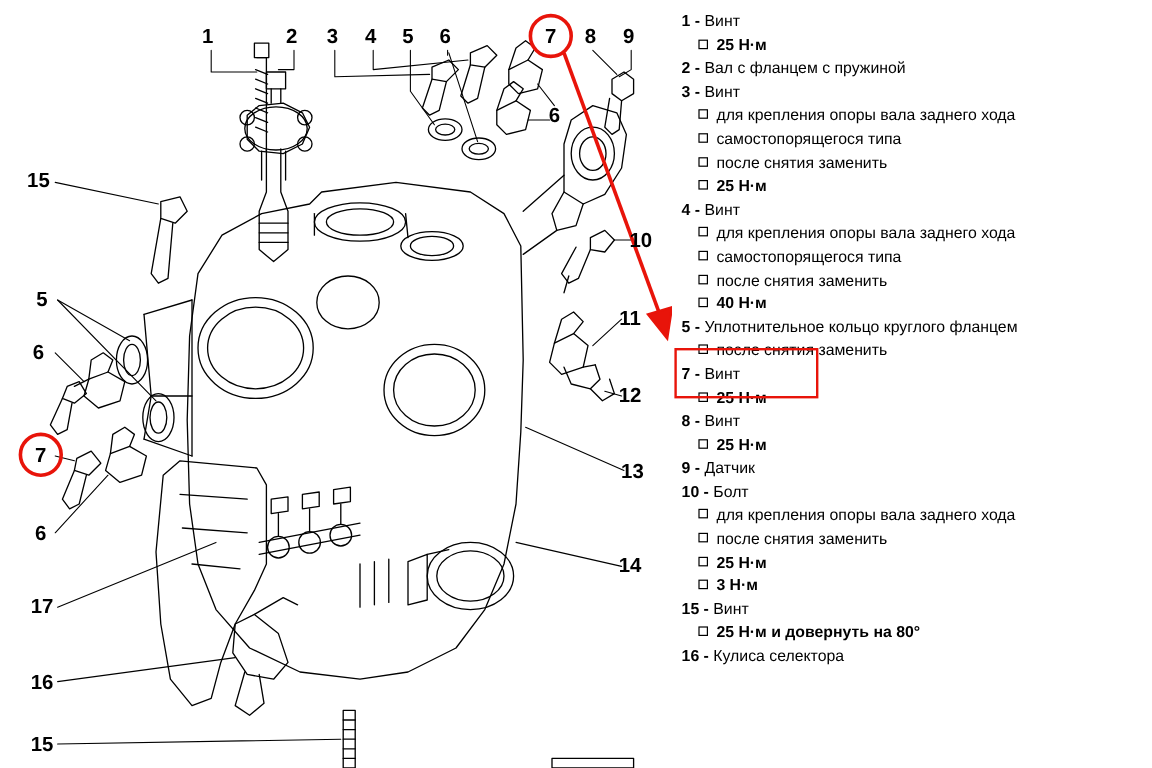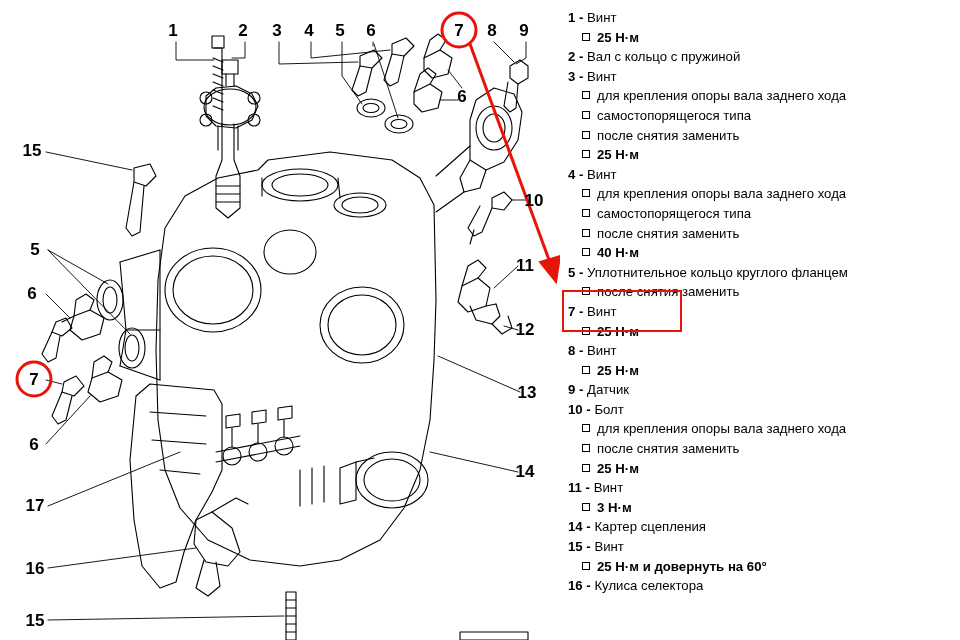--- a/index.html
+++ b/index.html
@@ -292,21 +292,21 @@
           <text x="35" y="574">16</text>
           <text x="35" y="626">15</text>
         </g>
     </svg>
   </div>
 
   <div id="legend-pane">
     <ul class="legend-list" id="legend-list">
         <li class="legend-row main"><span class="num">1</span><span class="dash"> - </span><span class="plain">Винт</span></li>
         <li class="legend-row sub"><span class="box"></span><span class="torque">25 Н·м</span></li>
-        <li class="legend-row main"><span class="num">2</span><span class="dash"> - </span><span class="plain">Вал с кольцо с пружиной</span></li>
+        <li class="legend-row main"><span class="num">2</span><span class="dash"> - </span><span class="plain">Вал с фланцем с пружиной</span></li>
         <li class="legend-row main"><span class="num">3</span><span class="dash"> - </span><span class="plain">Винт</span></li>
         <li class="legend-row sub"><span class="box"></span><span class="plain">для крепления опоры вала заднего хода</span></li>
         <li class="legend-row sub"><span class="box"></span><span class="plain">самостопорящегося типа</span></li>
         <li class="legend-row sub"><span class="box"></span><span class="plain">после снятия заменить</span></li>
         <li class="legend-row sub"><span class="box"></span><span class="torque">25 Н·м</span></li>
         <li class="legend-row main"><span class="num">4</span><span class="dash"> - </span><span class="plain">Винт</span></li>
         <li class="legend-row sub"><span class="box"></span><span class="plain">для крепления опоры вала заднего хода</span></li>
         <li class="legend-row sub"><span class="box"></span><span class="plain">самостопорящегося типа</span></li>
         <li class="legend-row sub"><span class="box"></span><span class="plain">после снятия заменить</span></li>
         <li class="legend-row sub"><span class="box"></span><span class="torque">40 Н·м</span></li>
@@ -314,23 +314,21 @@
         <li class="legend-row sub"><span class="box"></span><span class="plain">после снятия заменить</span></li>
         <li class="legend-row main"><span class="num">7</span><span class="dash"> - </span><span class="plain">Винт</span></li>
         <li class="legend-row sub"><span class="box"></span><span class="torque">25 Н·м</span></li>
         <li class="legend-row main"><span class="num">8</span><span class="dash"> - </span><span class="plain">Винт</span></li>
         <li class="legend-row sub"><span class="box"></span><span class="torque">25 Н·м</span></li>
         <li class="legend-row main"><span class="num">9</span><span class="dash"> - </span><span class="plain">Датчик</span></li>
         <li class="legend-row main"><span class="num">10</span><span class="dash"> - </span><span class="plain">Болт</span></li>
         <li class="legend-row sub"><span class="box"></span><span class="plain">для крепления опоры вала заднего хода</span></li>
         <li class="legend-row sub"><span class="box"></span><span class="plain">после снятия заменить</span></li>
         <li class="legend-row sub"><span class="box"></span><span class="torque">25 Н·м</span></li>
-        <li class="legend-row main"><span class="num">11</span><span class="dash"> - </span><span class="plain">Винт</span></li>
         <li class="legend-row sub"><span class="box"></span><span class="torque">3 Н·м</span></li>
-        <li class="legend-row main"><span class="num">14</span><span class="dash"> - </span><span class="plain">Картер сцепления</span></li>
         <li class="legend-row main"><span class="num">15</span><span class="dash"> - </span><span class="plain">Винт</span></li>
-        <li class="legend-row sub"><span class="box"></span><span class="torque">25 Н·м и довернуть на 60°</span></li>
+        <li class="legend-row sub"><span class="box"></span><span class="torque">25 Н·м и довернуть на 80°</span></li>
         <li class="legend-row main"><span class="num">16</span><span class="dash"> - </span><span class="plain">Кулиса селектора</span></li>
       </ul>
   </div>
 
   <div id="highlight-box"></div>
 </div>
 
 </body></html>

